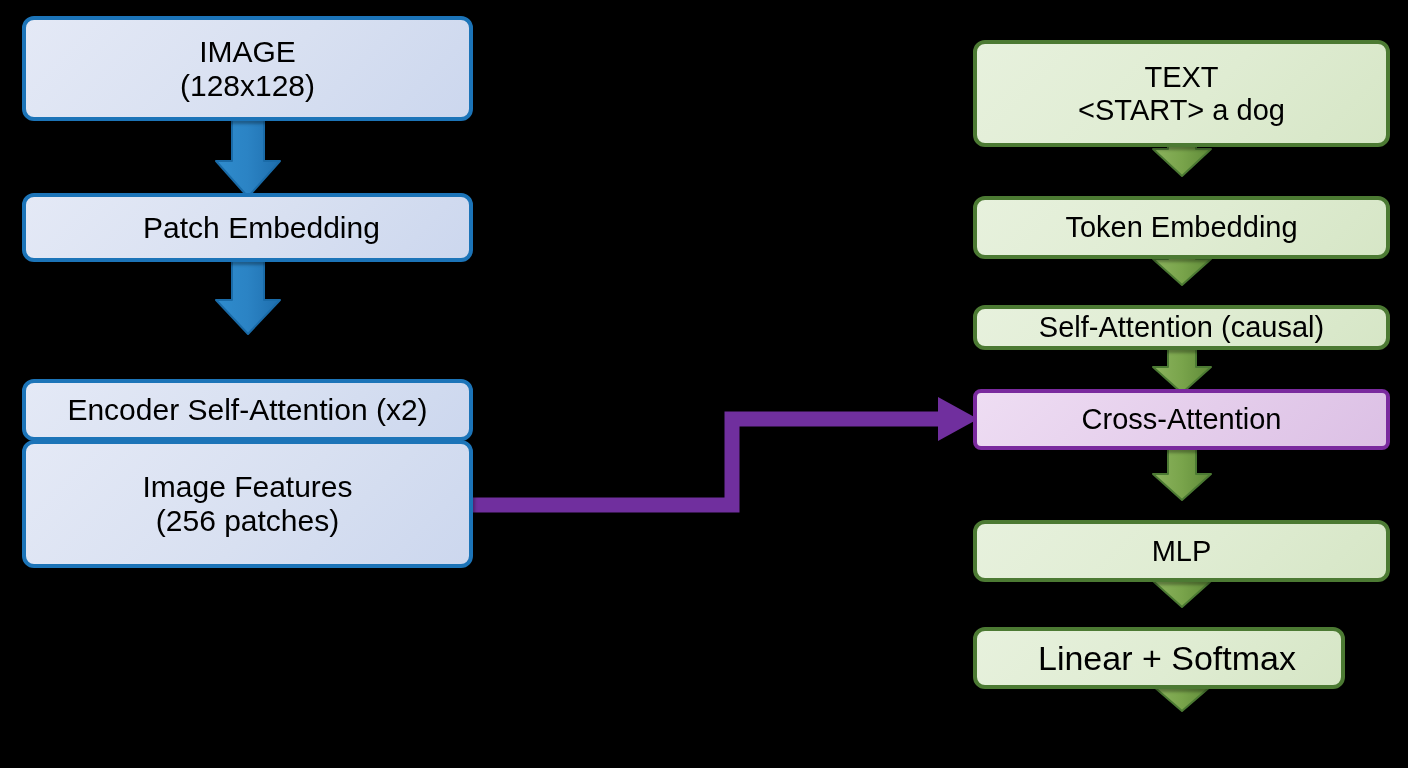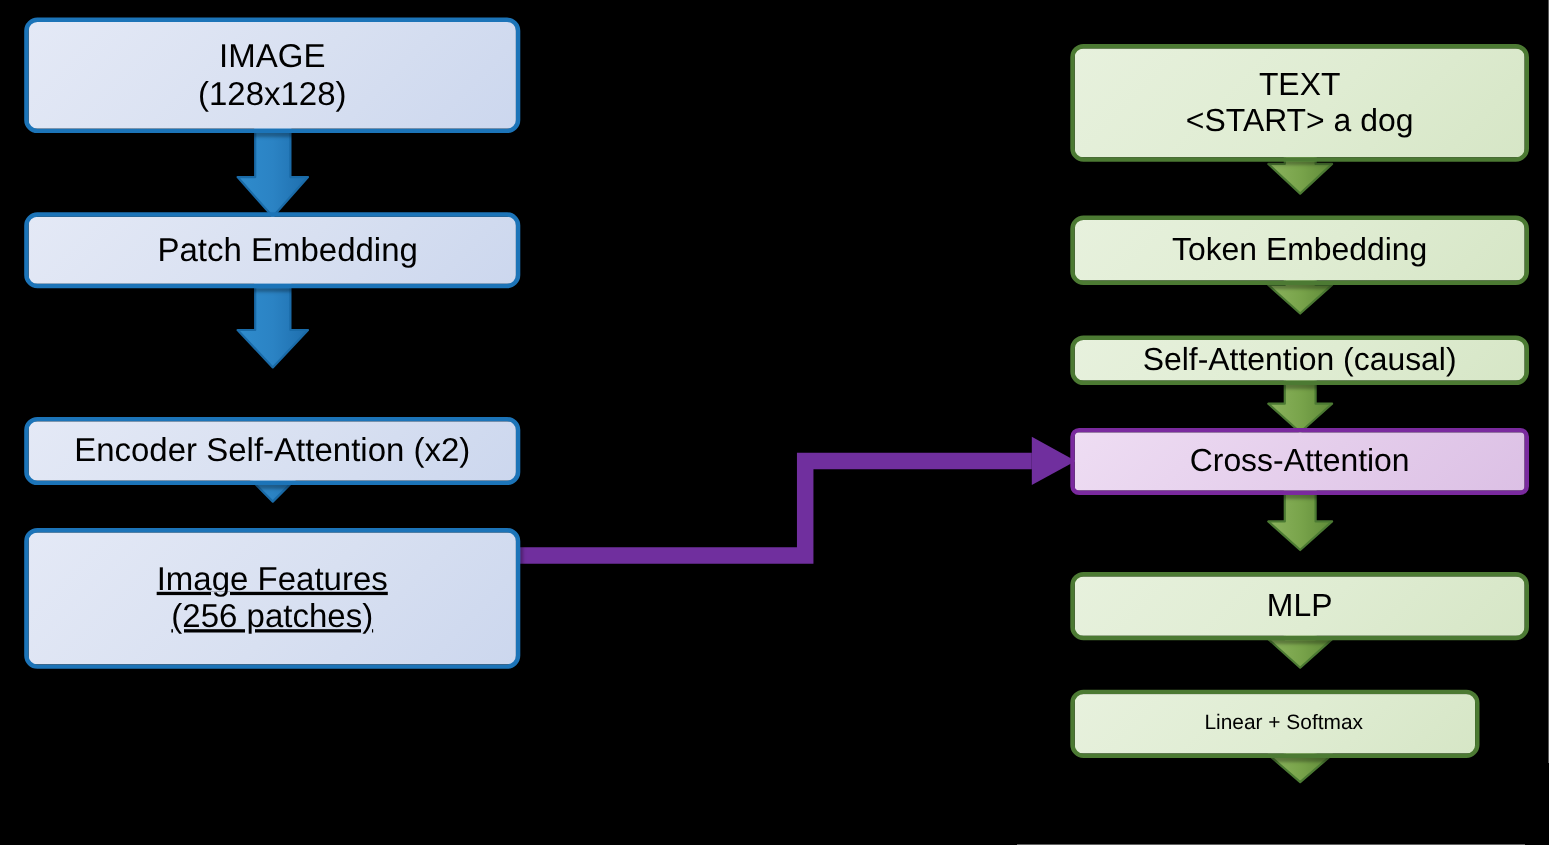--- a/index.html
+++ b/index.html
@@ -100,21 +100,21 @@
   <div class="node node-blue" style="left:22px; top:331px; width:451px; height:62px; font-size:30px;margin-top:48px;">
     <span class="node-label">Encoder Self-Attention (x2)</span>
   </div>
 
   <div class="arrow" style="left:216px; top:389px; width:64px; height:67px;">
     <svg width="64" height="67" viewBox="0 0 64 67" xmlns="http://www.w3.org/2000/svg">
       <polygon points="16,0 48,0 48,35 64,35 32,67 0,35 16,35" fill="url(#blueArrowGrad)" stroke="#1a6ba8" stroke-width="2" stroke-linejoin="round"></polygon>
     </svg>
   </div>
 
-  <div class="node node-blue" style="left:22px; top:480px; width:451px; height:128px; font-size:30px;text-decoration:underline;">
+  <div class="node node-blue" style="left:22px; top:440px; width:451px; height:128px; font-size:30px;">
     <span class="node-label">Image Features
 (256 patches)</span>
   </div>
 
   <div class="connector" style="left:470px; top:395px; width:510px; height:125px;">
     <svg width="510" height="125" viewBox="0 0 510 125" xmlns="http://www.w3.org/2000/svg">
       <path d="M 0,110 L 262,110 L 262,24 L 468,24" fill="none" stroke="#702f9e" stroke-width="15" stroke-linejoin="miter" stroke-linecap="butt"></path>
       <polygon points="468,2 508,24 468,46" fill="#702f9e"></polygon>
     </svg>
   </div>
@@ -170,21 +170,21 @@
   <div class="node node-green" style="left:973px; top:496px; width:417px; height:62px; font-size:29px;">
     <span class="node-label">MLP</span>
   </div>
 
   <div class="arrow" style="left:1153px; top:554px; width:58px; height:53px;">
     <svg width="58" height="53" viewBox="0 0 58 53" xmlns="http://www.w3.org/2000/svg">
       <polygon points="15,0 43,0 43,27 58,27 29,53 0,27 15,27" fill="url(#greenArrowGrad)" stroke="#4c7a33" stroke-width="2" stroke-linejoin="round"></polygon>
     </svg>
   </div>
 
-  <div class="node node-green" style="left:973px; top:603px; width:372px; height:62px; font-size:19px;padding-left:16px;">
+  <div class="node node-green" style="left:973px; top:603px; width:372px; height:62px; font-size:34px;padding-left:16px;">
     <span class="node-label">Linear + Softmax</span>
   </div>
 
   <div class="arrow" style="left:1153px; top:661px; width:58px; height:50px;">
     <svg width="58" height="50" viewBox="0 0 58 50" xmlns="http://www.w3.org/2000/svg">
       <polygon points="15,0 43,0 43,25 58,25 29,50 0,25 15,25" fill="url(#greenArrowGrad)" stroke="#4c7a33" stroke-width="2" stroke-linejoin="round"></polygon>
     </svg>
   </div>
 
 

